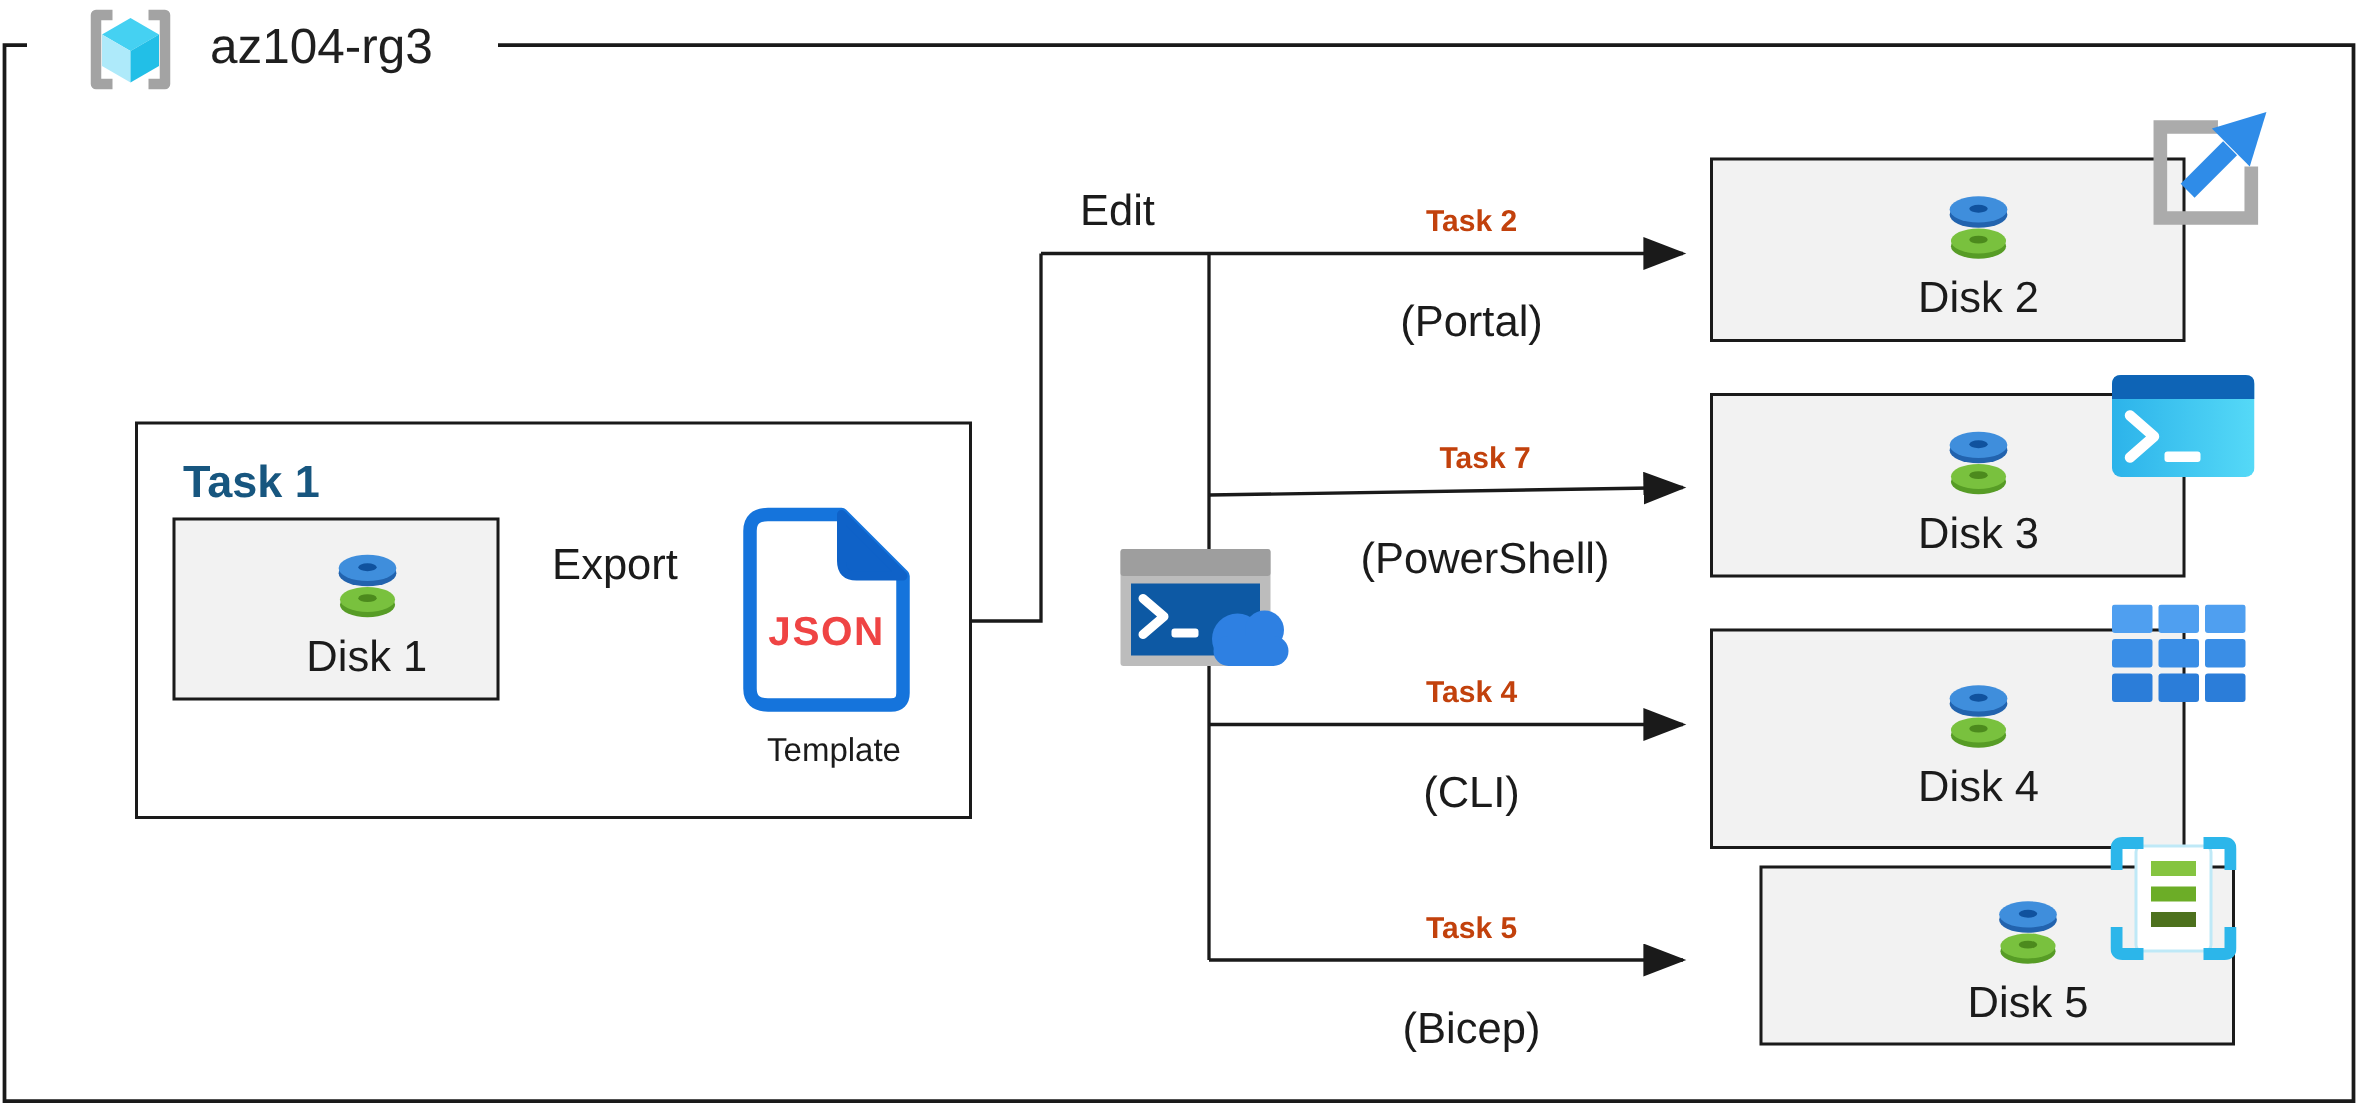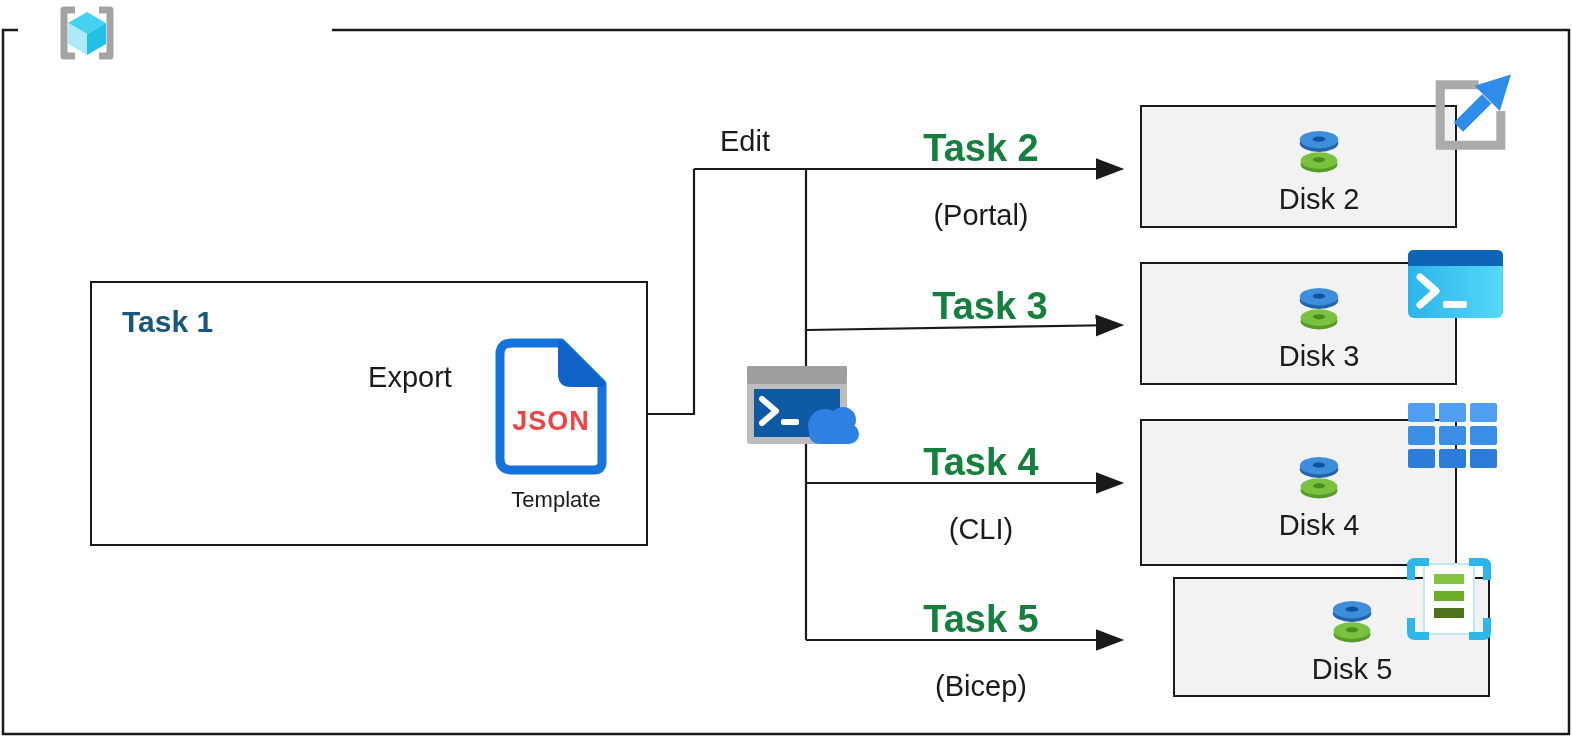--- a/index.html
+++ b/index.html
@@ -7,21 +7,21 @@
          font-family:"Liberation Sans", sans-serif;color:#1b1b1b;}
   .abs{position:absolute;}
   svg{display:block;}
   .conn{left:0;top:0;z-index:1;pointer-events:none;}
   .diskbox{position:absolute;background:#f2f2f2;border:2px solid #1a1a1a;z-index:2;
            display:flex;flex-direction:column;align-items:center;justify-content:center;gap:3px;box-sizing:border-box;padding-left:41px;}
   .disklabel{font-size:29px;color:#1b1b1b;line-height:1;}
   .task1box{position:absolute;background:#fff;border:2px solid #1a1a1a;z-index:2;box-sizing:border-box;}
   .tasktitle{font-weight:bold;font-size:30px;color:#17567f;line-height:1;}
   .branch{position:absolute;width:280px;text-align:center;z-index:4;}
-  .branch .t{font-weight:bold;font-size:38px;color:#15803d;height:40px;line-height:34px;}
+  .branch .t{font-weight:bold;font-size:20px;color:#c2410c;height:40px;line-height:34px;}
   .branch .s{font-size:29px;color:#1b1b1b;line-height:32px;margin-top:28px;}
   .plain{position:absolute;font-size:29px;color:#1b1b1b;z-index:4;text-align:center;line-height:1.1;}
   .icon3{z-index:3;}
   .icon4{z-index:4;}
   .rgname{position:absolute;font-size:33px;color:#1f1f1f;z-index:4;}
   .jsontext{position:absolute;z-index:4;font-weight:bold;font-size:27px;color:#ef4444;
             text-align:center;letter-spacing:1px;}
 </style>
 </head>
 <body>
@@ -44,24 +44,36 @@
     <path d="M806,640 H1122" fill="none" stroke="#1a1a1a" stroke-width="2.2" marker-end="url(#arr)"></path>
   </svg>
 
   <svg class="abs icon4" style="left:50px;top:3px" width="72" height="60" viewBox="0 0 72 60">
     <path d="M25,7 H14 V53 H25" fill="none" stroke="#a3a3a3" stroke-width="7" stroke-linejoin="round"></path>
     <path d="M49,7 H60 V53 H49" fill="none" stroke="#a3a3a3" stroke-width="7" stroke-linejoin="round"></path>
     <polygon points="37,9 56,20 37,31 18,20" fill="#45d1f2"></polygon>
     <polygon points="18,20 37,31 37,52 18,41" fill="#aeeafa"></polygon>
     <polygon points="56,20 37,31 37,52 56,41" fill="#22bfe7"></polygon>
   </svg>
+  <div class="rgname" style="left:140px;top:12px">az104-rg3</div>
 
   <div class="task1box" style="left:90px;top:281px;width:558px;height:265px"></div>
   <div class="abs tasktitle" style="left:122px;top:307px;z-index:4">Task 1</div>
 
+  <div class="diskbox" style="left:115px;top:345px;width:218px;height:122px">
+    <svg width="56" height="62" viewBox="0 0 64 62">
+      <ellipse cx="32" cy="46" rx="21" ry="9.5" fill="#579c26"></ellipse>
+      <ellipse cx="32" cy="42" rx="21" ry="9.5" fill="#79c13e"></ellipse>
+      <ellipse cx="32" cy="41" rx="7" ry="3" fill="#4c8a1d"></ellipse>
+      <ellipse cx="32" cy="22" rx="22" ry="10" fill="#2263ae"></ellipse>
+      <ellipse cx="32" cy="18" rx="22" ry="10" fill="#3f8edc"></ellipse>
+      <ellipse cx="32" cy="17.5" rx="7" ry="3" fill="#10529e"></ellipse>
+    </svg>
+    <div class="disklabel">Disk 1</div>
+  </div>
 
   <div class="plain" style="left:340px;top:362px;width:140px">Export</div>
 
   <svg class="abs icon3" style="left:495px;top:338px" width="112" height="137" viewBox="0 0 112 137">
     <path d="M17,5 H66 L107,46 V124 Q107,132 99,132 H17 Q5,132 5,121 V16 Q5,5 17,5 Z" fill="#ffffff" stroke="#1574dc" stroke-width="9" stroke-linejoin="round"></path>
     <path d="M66,5 L107,46 H76 Q66,46 66,36 Z" fill="#0f62c8" stroke="#0f62c8" stroke-width="6" stroke-linejoin="round"></path>
   </svg>
   <div class="jsontext" style="left:495px;top:406px;width:112px">JSON</div>
   <div class="plain" style="left:456px;top:488px;width:200px;font-size:22px">Template</div>
 
@@ -76,21 +88,22 @@
     <circle cx="78" cy="60" r="17" fill="#2e80e2"></circle>
     <circle cx="96" cy="54" r="13" fill="#2e80e2"></circle>
     <rect x="62" y="58" width="50" height="20" rx="10" fill="#2e80e2"></rect>
   </svg>
 
   <div class="branch" style="left:841px;top:131px">
     <div class="t">Task 2</div>
     <div class="s">(Portal)</div>
   </div>
   <div class="branch" style="left:850px;top:289px">
-    <div class="t">Task 3</div>
+    <div class="t">Task 7</div>
+    <div class="s">(PowerShell)</div>
   </div>
   <div class="branch" style="left:841px;top:445px">
     <div class="t">Task 4</div>
     <div class="s">(CLI)</div>
   </div>
   <div class="branch" style="left:841px;top:602px">
     <div class="t">Task 5</div>
     <div class="s">(Bicep)</div>
   </div>
 

